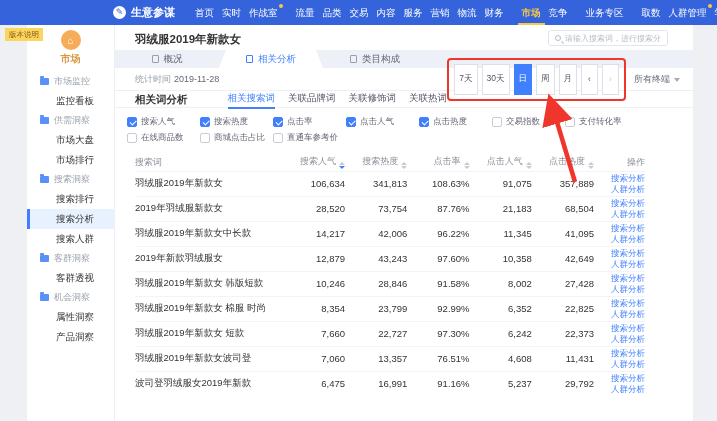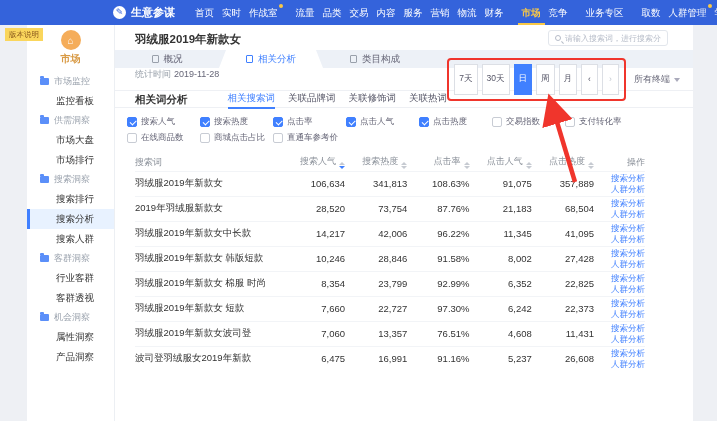--- a/index.html
+++ b/index.html
@@ -40,21 +40,21 @@
   .mag::after{content:'';position:absolute;width:3px;height:1px;background:#b6bcc8;transform:rotate(45deg);left:5px;top:6px}
   .search input{border:0;outline:0;flex:1;font-size:8px;color:#666;font-family:inherit;min-width:0}
   .search input::placeholder{color:#b6bcc8}
 
   .tabstrip{height:18px;background:#edf1f7;display:flex}
   .btab{width:104px;display:flex;align-items:center;justify-content:center;gap:5px;font-size:9.5px;color:#667;cursor:pointer}
   .btab .doc{width:7px;height:8px;border:1px solid #99a0ab;border-radius:1px}
   .btab.active{background:#fff;color:#4080ff;clip-path:polygon(7px 0,calc(100% - 7px) 0,100% 100%,0 100%)}
   .btab.active .doc{border-color:#4080ff}
 
-  .toolbar{height:23px;display:flex;padding:0 13px 0 20px;border-bottom:1px solid #eef0f4;position:relative}
+  .toolbar{height:23px;display:flex;align-items:center;padding:0 13px 0 20px;border-bottom:1px solid #eef0f4;position:relative}
   .stat{color:#98a0aa;font-size:9px}
   .stat b{color:#667;font-weight:normal;margin-left:3px}
   .controls{margin-left:auto;display:flex;align-items:center;gap:4px}
   .pgroup{display:flex;align-items:center;gap:4px;position:relative;padding:0 2px}
   .tbtn{height:31px;min-width:17px;padding:0 4px;border:1px solid #dcdfe5;border-radius:0;background:#fff;font-size:8.5px;color:#556;display:flex;align-items:center;justify-content:center;cursor:pointer;font-family:inherit}
   .tbtn.blue{background:#4080ff;border-color:#4080ff;color:#fff}
   .tbtn.dim{color:#c3c8d0}
   .hl-box{position:absolute;inset:-6px -5px;border:2px solid #f0352c;border-radius:4px;pointer-events:none}
   .terminal{display:flex;align-items:center;gap:4px;color:#667;font-size:9px;margin-left:9px;cursor:pointer}
   .caret{width:0;height:0;border-left:3.5px solid transparent;border-right:3.5px solid transparent;border-top:4px solid #aab;margin-top:1px}
@@ -146,21 +146,20 @@
           <i class="folder"></i>
           <span>搜索洞察</span>
         </div>
       <div class="mitem">搜索排行</div>
       <div class="mitem active">搜索分析</div>
       <div class="mitem">搜索人群</div>
       <div class="grp">
           <i class="folder"></i>
           <span>客群洞察</span>
         </div>
-      <div class="mitem">行业客群</div>
       <div class="mitem">客群透视</div>
       <div class="grp">
           <i class="folder"></i>
           <span>机会洞察</span>
         </div>
       <div class="mitem">属性洞察</div>
       <div class="mitem">产品洞察</div>
     </div>
   </aside>
 
@@ -333,20 +332,32 @@
             <td>42,006</td>
             <td>96.22%</td>
             <td>11,345</td>
             <td>41,095</td>
             <td class="op">
               <span>搜索分析</span>
               <span>人群分析</span>
             </td>
           </tr>
         <tr>
+            <td>2019年新款羽绒服女</td>
+            <td>12,879</td>
+            <td>43,243</td>
+            <td>97.60%</td>
+            <td>10,358</td>
+            <td>42,649</td>
+            <td class="op">
+              <span>搜索分析</span>
+              <span>人群分析</span>
+            </td>
+          </tr>
+        <tr>
             <td>羽绒服2019年新款女 韩版短款</td>
             <td>10,246</td>
             <td>28,846</td>
             <td>91.58%</td>
             <td>8,002</td>
             <td>27,428</td>
             <td class="op">
               <span>搜索分析</span>
               <span>人群分析</span>
             </td>
@@ -386,21 +397,21 @@
               <span>搜索分析</span>
               <span>人群分析</span>
             </td>
           </tr>
         <tr>
             <td>波司登羽绒服女2019年新款</td>
             <td>6,475</td>
             <td>16,991</td>
             <td>91.16%</td>
             <td>5,237</td>
-            <td>26,608</td>
+            <td>29,792</td>
             <td class="op">
               <span>搜索分析</span>
               <span>人群分析</span>
             </td>
           </tr>
       </tbody>
     </table>
   </main>
 </div>
 

